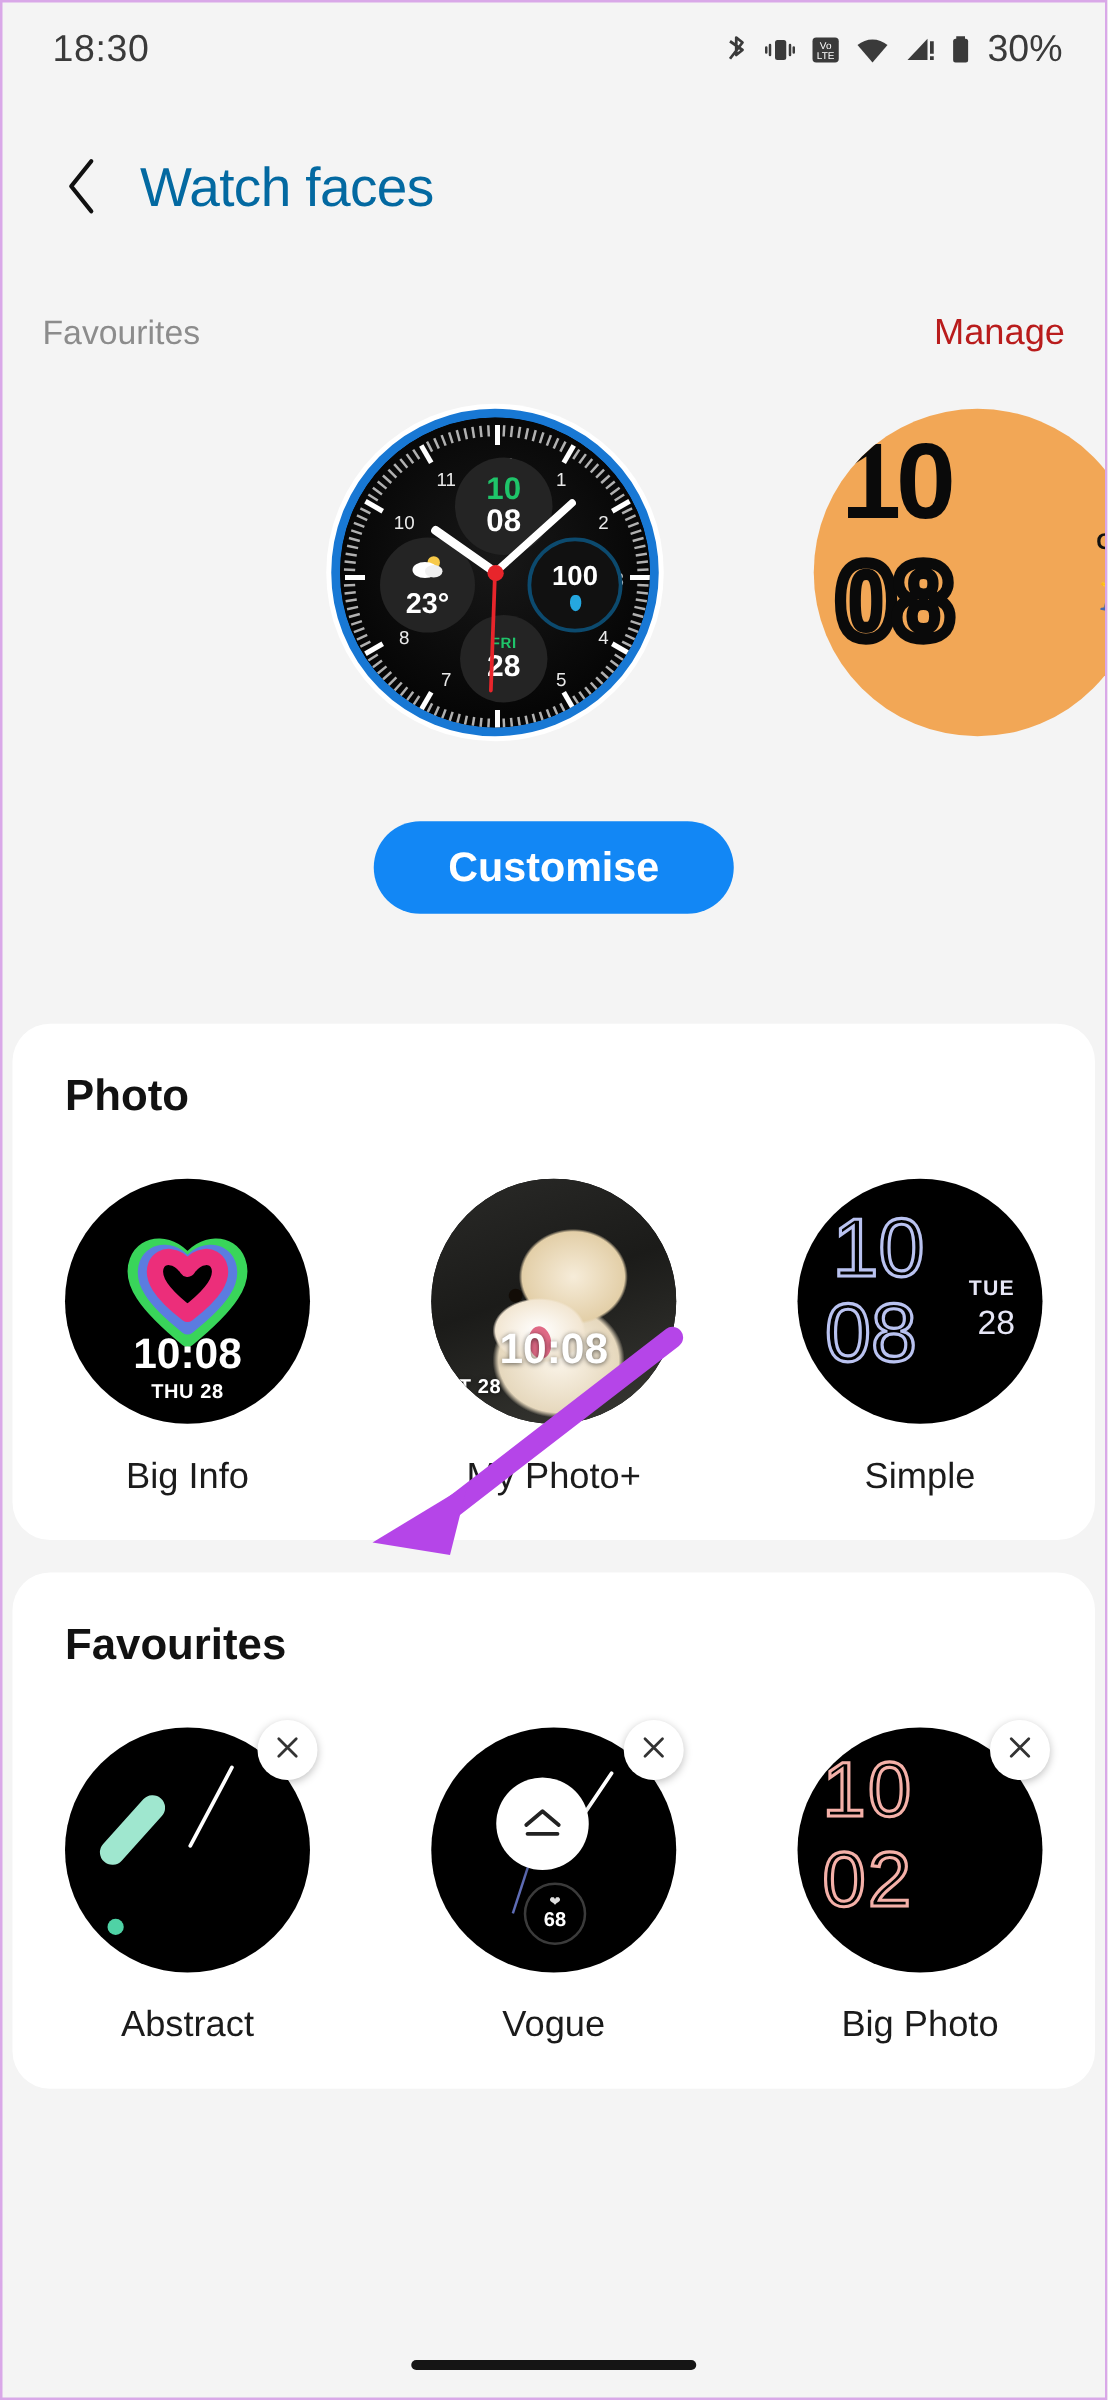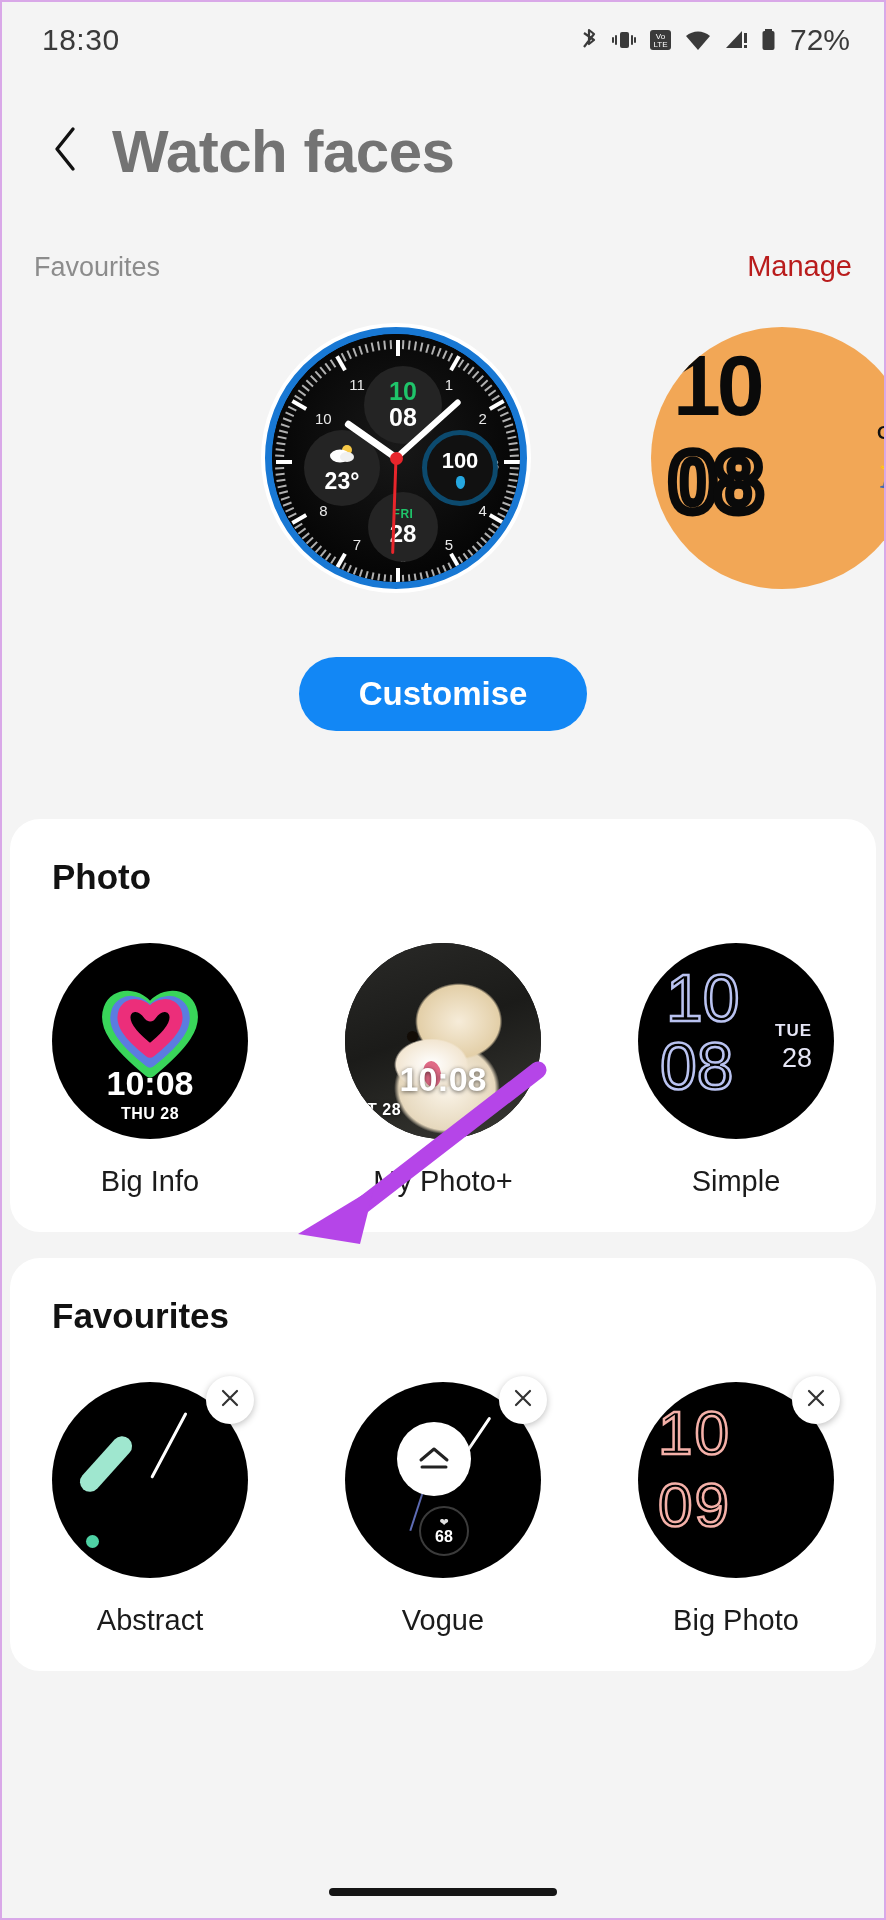--- a/index.html
+++ b/index.html
@@ -33,21 +33,21 @@
     display: flex; align-items: center;
     padding: 36px 40px 0 40px;
     height: 110px;
   }
   .back-btn {
     width: 48px; height: 56px;
     display: flex; align-items: center; justify-content: center;
     margin-right: 22px;
     cursor: pointer;
   }
-  .page-title { font-size: 60px; font-weight: bold; color: #737373; letter-spacing: -.5px; }
+  .page-title { font-size: 44px; font-weight: normal; color: #0369a1; letter-spacing: -.5px; }
 
   
   .fav-section { padding: 0 32px; }
   .fav-row {
     display: flex; align-items: baseline; justify-content: space-between;
     padding-top: 62px;
   }
   .fav-label { font-size: 27px; color: #8c8c8c; }
   .manage-link { font-size: 29px; color: #b91c1c; cursor: pointer; }
 
@@ -80,21 +80,21 @@
   .sub {
     position: absolute; border-radius: 50%;
     background: #242424;
     display: flex; flex-direction: column; align-items: center; justify-content: center;
   }
   .sub-top { width: 78px; height: 78px; left: 92px; top: 32px; }
   .sub-top .t1 { font-size: 25px; font-weight: bold; color: #1fc46a; line-height: 1; }
   .sub-top .t2 { font-size: 25px; font-weight: bold; color: #fff; line-height: 1.05; }
   .sub-left { width: 76px; height: 76px; left: 32px; top: 96px; }
   .sub-left .temp { font-size: 23px; font-weight: bold; color: #fff; line-height: 1; margin-top: 3px; }
-  .sub-right { width: 76px; height: 76px; left: 150px; top: 96px; background: #111; border: 5px solid #0c4a6e; }
+  .sub-right { width: 76px; height: 76px; left: 150px; top: 96px; background: #111; border: 3px solid #0c4a6e; }
   .sub-right .val { font-size: 22px; font-weight: bold; color: #fff; }
   .sub-right .drop { width: 9px; height: 13px; background: #25a7e0; border-radius: 40% 40% 50% 50%; margin-top: 2px; }
   .sub-bot { width: 70px; height: 70px; left: 96px; top: 158px; }
   .sub-bot .dow { font-size: 12px; color: #1fc46a; font-weight: bold; letter-spacing: .5px; }
   .sub-bot .dnum { font-size: 24px; font-weight: bold; color: #fff; line-height: 1.05; }
   .hand { position: absolute; left: 50%; bottom: 50%; transform-origin: 50% 100%; border-radius: 3px; }
   .hand-h { width: 7px; height: 62px; background: #fff; margin-left: -3.5px; transform: rotate(305deg); }
   .hand-m { width: 6px; height: 86px; background: #fff; margin-left: -3px; transform: rotate(48deg); }
   .hand-s { width: 2.5px; height: 96px; background: #e8252b; margin-left: -1.25px; transform: rotate(182deg); }
   .pin { position: absolute; left: 50%; top: 50%; width: 13px; height: 13px; margin: -6.5px 0 0 -6.5px; border-radius: 50%; background: #e8252b; }
@@ -249,21 +249,21 @@
             <rect x="21" y="7" width="3" height="10" fill="#3a3a3a"></rect>
             <rect x="21" y="19" width="3" height="3" fill="#3a3a3a"></rect>
           </svg>
       </span>
       <span>
         <svg width="17" height="28" viewBox="0 0 17 28">
             <rect x="5" y="3" width="7" height="2.6" fill="#3a3a3a"></rect>
             <rect x="2.5" y="5" width="12" height="19" rx="2" fill="#3a3a3a"></rect>
           </svg>
       </span>
-      <span class="status-batt-text">72%</span>
+      <span class="status-batt-text">30%</span>
     </div>
   </div>
 
   <div class="header">
     <div class="back-btn">
       <span>
         <svg width="30" height="48" viewBox="0 0 30 48">
             <path d="M22 4L6 24l16 20" stroke="#111" stroke-width="3.4" fill="none" stroke-linecap="round" stroke-linejoin="round"></path>
           </svg>
       </span>
@@ -542,21 +542,21 @@
                 <path d="M4 4l14 14M18 4L4 18" stroke="#333" stroke-width="2.2" stroke-linecap="round"></path>
               </svg>
           </span>
         </div>
         <div class="face-label">Vogue</div>
       </div>
 
       <div class="face-cell">
         <div class="face-thumb">
           <div class="bt-l1">10</div>
-          <div class="bt-l2">09</div>
+          <div class="bt-l2">02</div>
         </div>
         <div class="close-btn">
           <span>
             <svg width="22" height="22" viewBox="0 0 22 22">
                 <path d="M4 4l14 14M18 4L4 18" stroke="#333" stroke-width="2.2" stroke-linecap="round"></path>
               </svg>
           </span>
         </div>
         <div class="face-label">Big Photo</div>
       </div>

